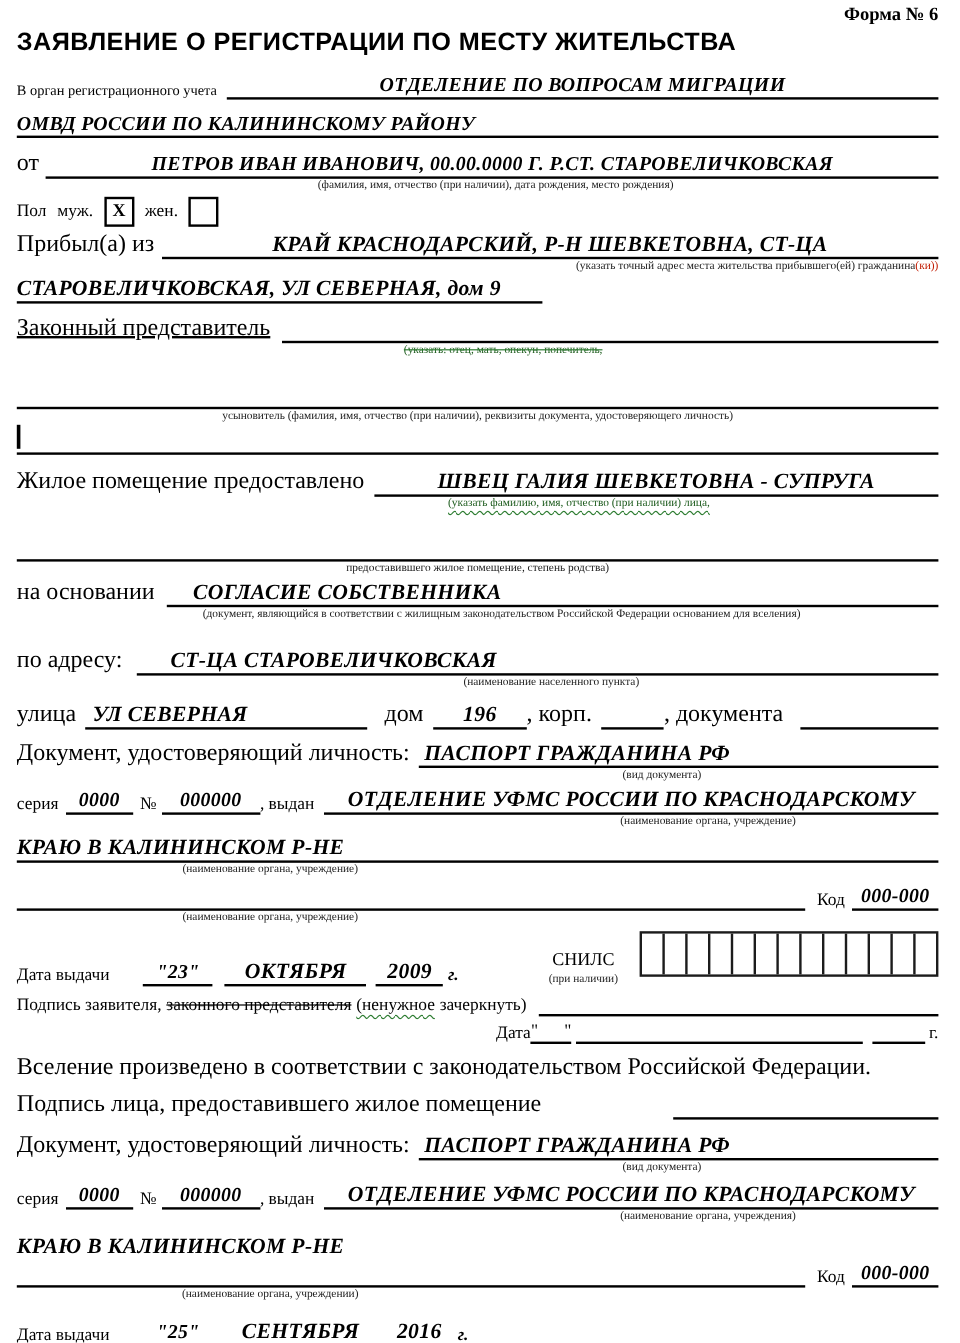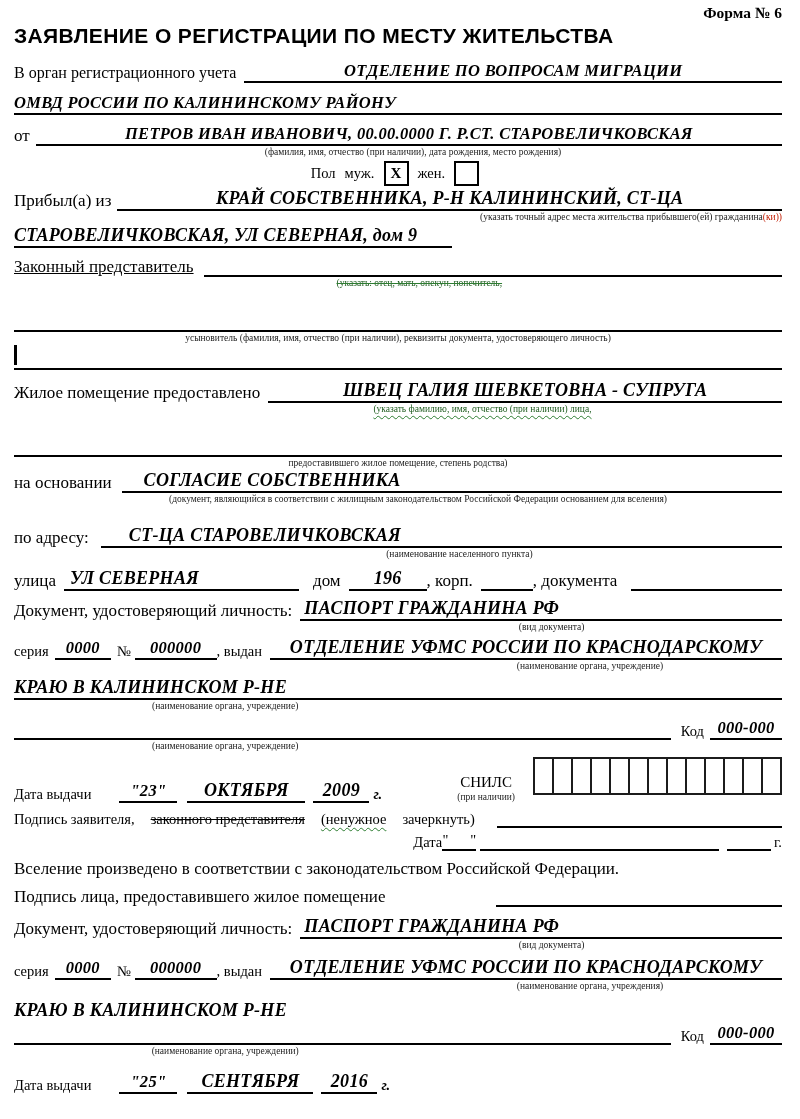--- a/index.html
+++ b/index.html
@@ -4,22 +4,22 @@
 <style>
   html,body{margin:0;padding:0;background:#fff;}
   .page{
     width:800px;height:1119px;box-sizing:border-box;overflow:hidden;
     background:#fff;color:#000;
     padding:4px 18px 4px 14px;
     font-family:"Liberation Serif",serif;
   }
   .row{display:flex;align-items:flex-end;}
   .lbl{font-size:14.5px;white-space:nowrap;line-height:1.25;}
-  .lbl.sm{font-size:16px;}
-  .lbl.md{font-size:17px;}
+  .lbl.sm{font-size:12px;}
+  .lbl.md{font-size:20px;}
   .fill{border-bottom:2px solid #000;min-height:19px;box-sizing:border-box;}
   .grow{flex:1;}
   .center{text-align:center;}
   .val{font-weight:bold;font-style:italic;font-size:16.5px;white-space:nowrap;letter-spacing:.3px;}
   .val.big{font-size:18px;}
   .cap{font-size:9.5px;color:#1c1c1c;line-height:12px;}
   .formno{text-align:right;font-weight:bold;font-size:15.5px;}
   .title{font-family:"Liberation Sans",sans-serif;font-weight:bold;font-size:21px;text-align:left;letter-spacing:.4px;margin-top:2px;}
   .box{width:25px;height:25px;border:2px solid #000;display:inline-flex;align-items:center;justify-content:center;
        font-weight:bold;font-size:15px;font-family:"Liberation Serif",serif;box-sizing:border-box;}
@@ -47,31 +47,31 @@
     <span class="fill grow center" style="margin-left:8px;"><span class="val">ОТДЕЛЕНИЕ ПО ВОПРОСАМ МИГРАЦИИ</span></span>
   </div>
   <div class="fill" style="margin-top:10px;"><span class="val">ОМВД РОССИИ ПО КАЛИНИНСКОМУ РАЙОНУ</span></div>
 
   <div class="row" style="margin-top:9px;">
     <span class="lbl md">от</span>
     <span class="fill grow center" style="margin-left:6px;"><span class="val">ПЕТРОВ ИВАН ИВАНОВИЧ, 00.00.0000 Г. Р.СТ. СТАРОВЕЛИЧКОВСКАЯ</span></span>
   </div>
   <div class="cap center" style="padding-left:30px;">(фамилия, имя, отчество (при наличии),  дата рождения, место рождения)</div>
 
-  <div class="row" style="justify-content:center;gap:9px;align-items:center;margin-top:3px;padding-right:6px;">
+  <div class="row" style="justify-content:flex-start;gap:9px;align-items:center;margin-top:3px;padding-right:6px;">
     <span class="lbl">Пол</span>
     <span class="lbl">муж.</span>
     <span class="box">X</span>
     <span class="lbl">жен.</span>
     <span class="box"></span>
   </div>
 
   <div class="row" style="margin-top:2px;">
     <span class="lbl md">Прибыл(а) из</span>
-    <span class="fill grow center" style="margin-left:6px;"><span class="val big">КРАЙ СОБСТВЕННИКА, Р-Н КАЛИНИНСКИЙ, СТ-ЦА</span></span>
+    <span class="fill grow center" style="margin-left:6px;"><span class="val big">КРАЙ КРАСНОДАРСКИЙ, Р-Н ШЕВКЕТОВНА, СТ-ЦА</span></span>
   </div>
   <div class="cap" style="text-align:right;"><span>(указать точный адрес места жительства  прибывшего(ей) гражданина</span><span class="red">(ки))</span></div>
   <div class="row" style="margin-top:2px;">
     <span class="fill" style="width:57%;"><span class="val big">СТАРОВЕЛИЧКОВСКАЯ, УЛ СЕВЕРНАЯ, дом 9</span></span>
   </div>
 
   <div class="row" style="margin-top:8px;text-decoration:underline;">
     <span class="lbl md">Законный представитель</span>
     <span class="fill grow" style="margin-left:10px;"></span>
   </div>
@@ -160,21 +160,21 @@
         <span class="cell"></span>
         <span class="cell"></span>
         <span class="cell"></span>
         <span class="cell"></span>
         <span class="cell"></span>
         <span class="cell"></span>
         <span class="cell"></span>
     </span>
   </div>
 
-  <div class="row" style="margin-top:6px;gap:16px;">
+  <div class="row" style="margin-top:6px;gap:4px;">
     <span class="lbl">Подпись заявителя,</span>
     <span class="lbl struck">законного представителя</span>
     <span class="lbl green-wavy">(ненужное</span>
     <span class="lbl">зачеркнуть)</span>
     <span class="fill grow" style="margin-left:6px;"></span>
   </div>
   <div class="row" style="margin-left:52%;margin-top:3px;">
     <span class="lbl">Дата</span>
     <span class="fill center" style="width:34px;"><span class="qtxt">"      "</span></span>
     <span class="fill grow" style="margin-left:4px;"></span>

